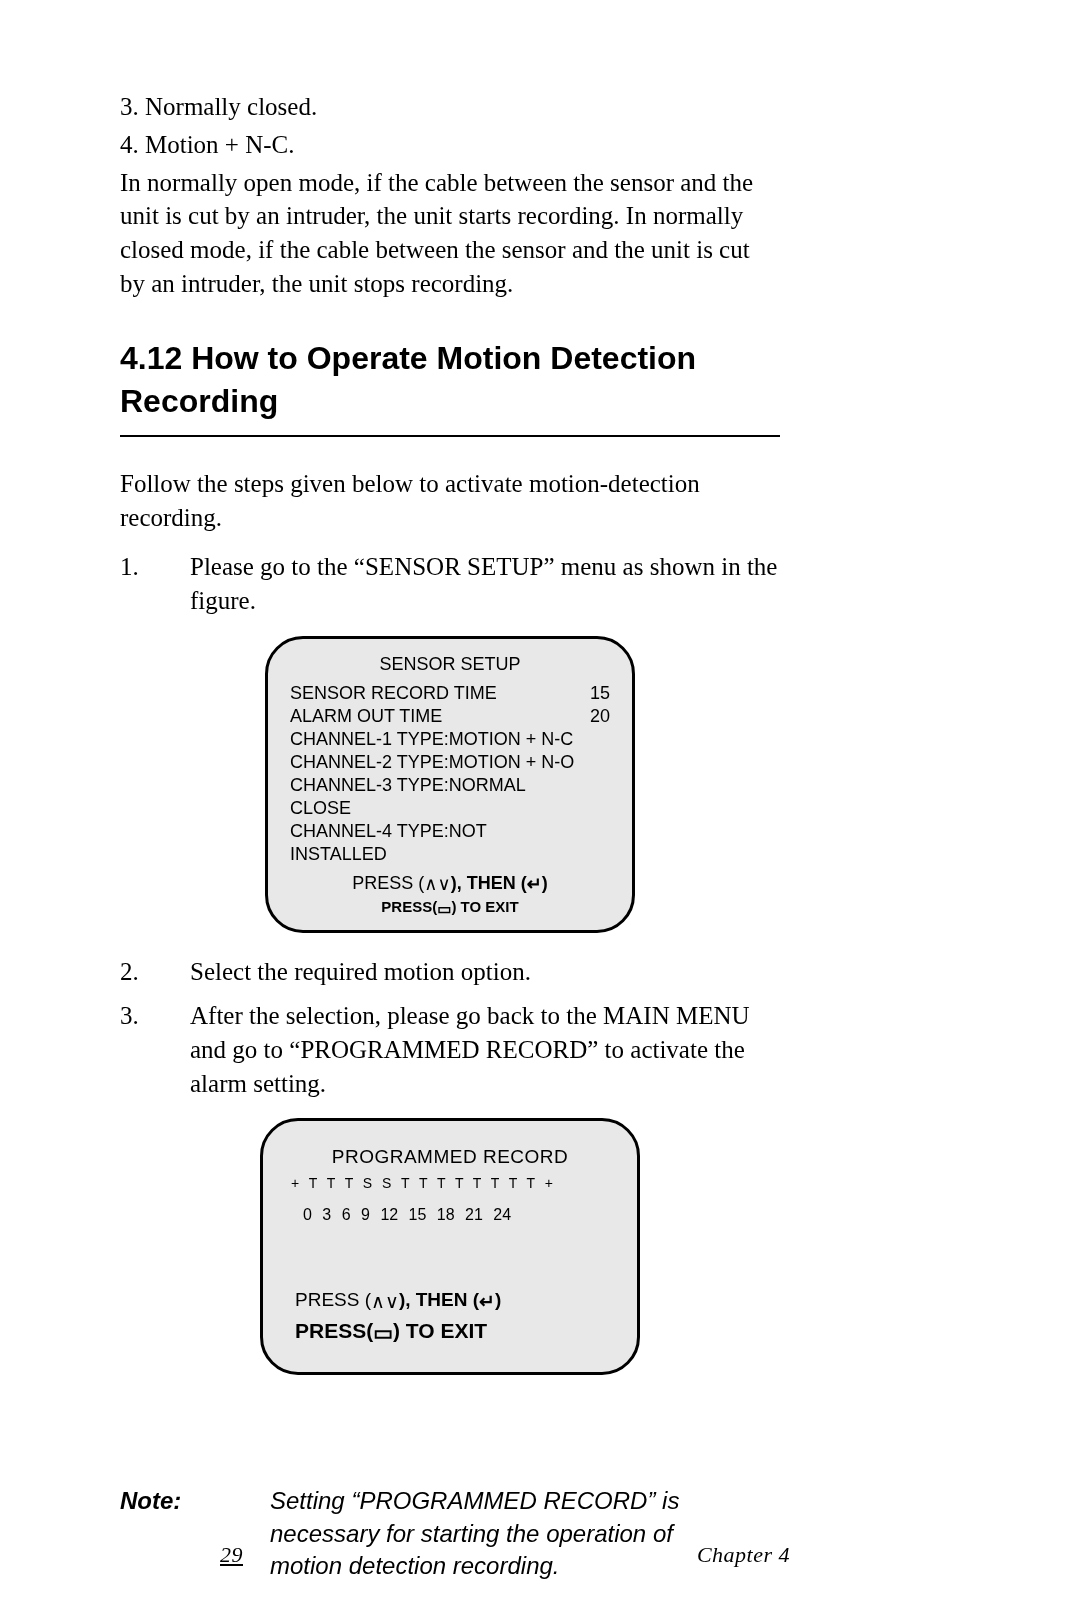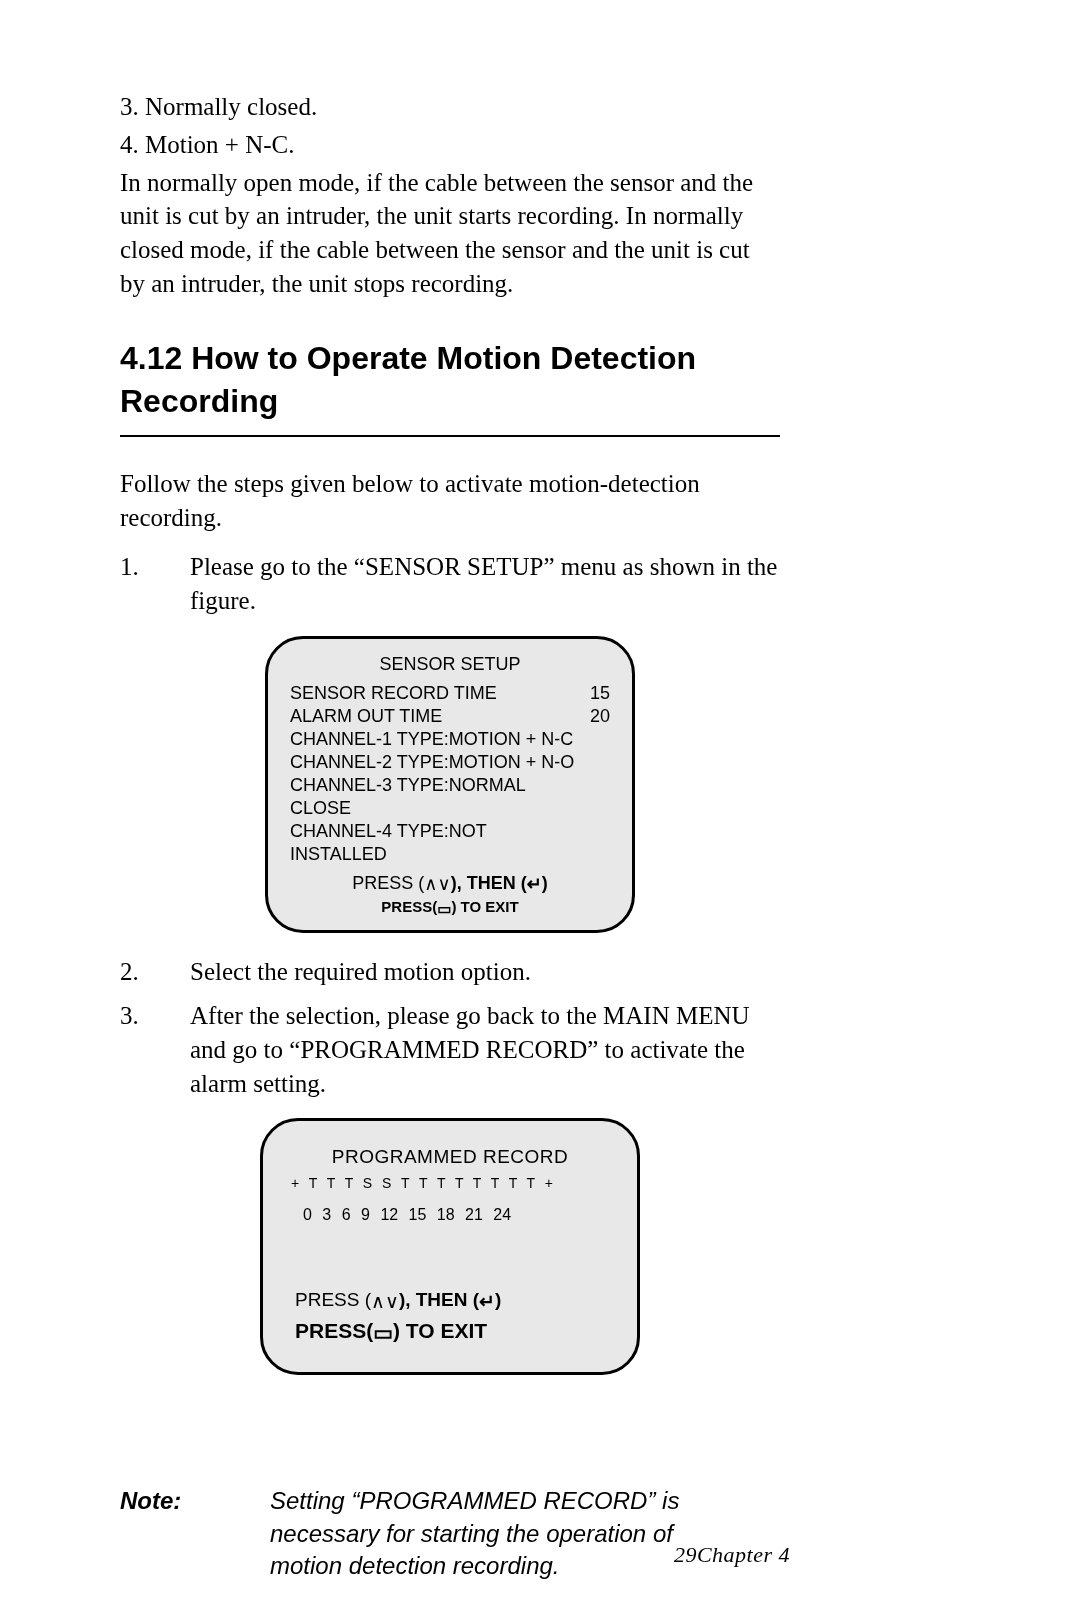--- a/index.html
+++ b/index.html
@@ -144,21 +144,21 @@
     position: absolute;
     bottom: 50px;
     left: 120px;
     right: 110px;
     display: flex;
     justify-content: space-between;
     font-style: italic;
     font-size: 22px;
     letter-spacing: 0.5px;
   }
-  .footer .pg { flex: 1; text-align: right; }
+  .footer .pg { flex: 1; text-align: left; text-decoration: underline; }
   .footer .ch { flex: 0 0 auto; }
   
   .sym {
     display: inline-block;
     vertical-align: middle;
     line-height: 1;
   }
 </style>
 </head>
 <body>

